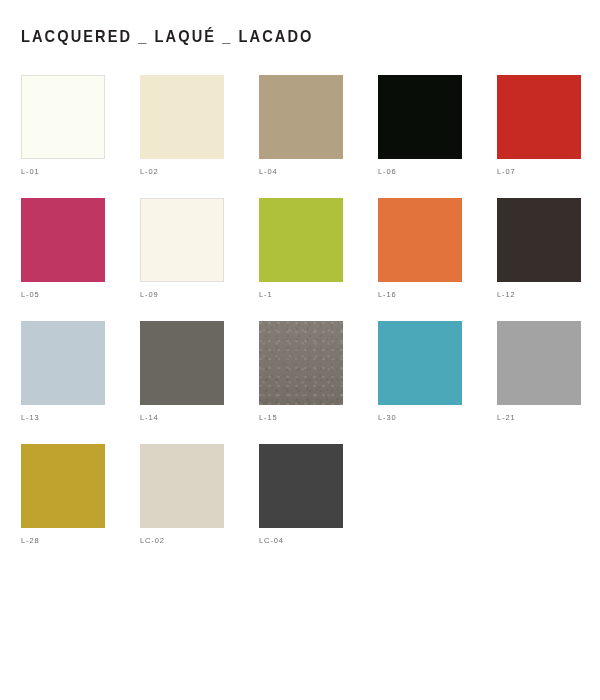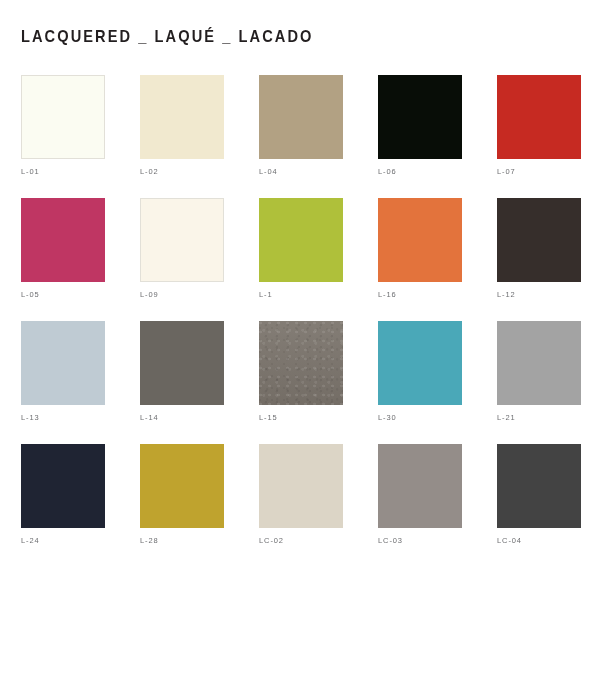--- a/index.html
+++ b/index.html
@@ -140,34 +140,26 @@
       </div>
       <div class="swatch-cell">
         <div class="chip" style="background-color: rgb(74, 168, 184);"></div>
         <div class="chip-label">L-30</div>
       </div>
       <div class="swatch-cell">
         <div class="chip" style="background-color: rgb(163, 163, 163);"></div>
         <div class="chip-label">L-21</div>
       </div>
       <div class="swatch-cell">
-        <div class="chip" style="background-color: rgb(31, 36, 51);"></div>
-        <div class="chip-label">L-24</div>
-      </div>
-      <div class="swatch-cell">
         <div class="chip" style="background-color: rgb(191, 163, 46);"></div>
         <div class="chip-label">L-28</div>
       </div>
       <div class="swatch-cell">
         <div class="chip" style="background-color: rgb(220, 213, 198);"></div>
         <div class="chip-label">LC-02</div>
-      </div>
-      <div class="swatch-cell">
-        <div class="chip" style="background-color: rgb(148, 141, 137);"></div>
-        <div class="chip-label">LC-03</div>
       </div>
       <div class="swatch-cell">
         <div class="chip" style="background-color: rgb(67, 67, 67);"></div>
         <div class="chip-label">LC-04</div>
       </div>
     </div>
 
 </div>
 
 </body></html>

